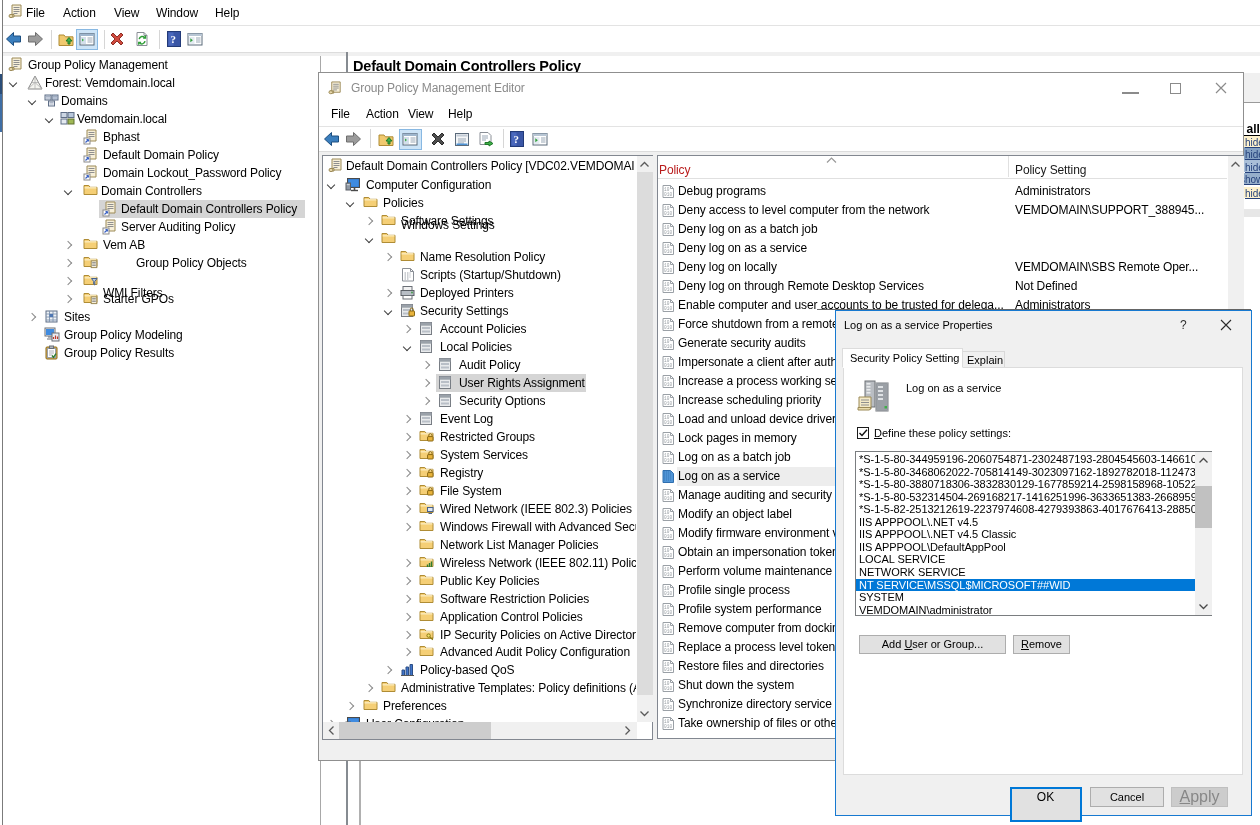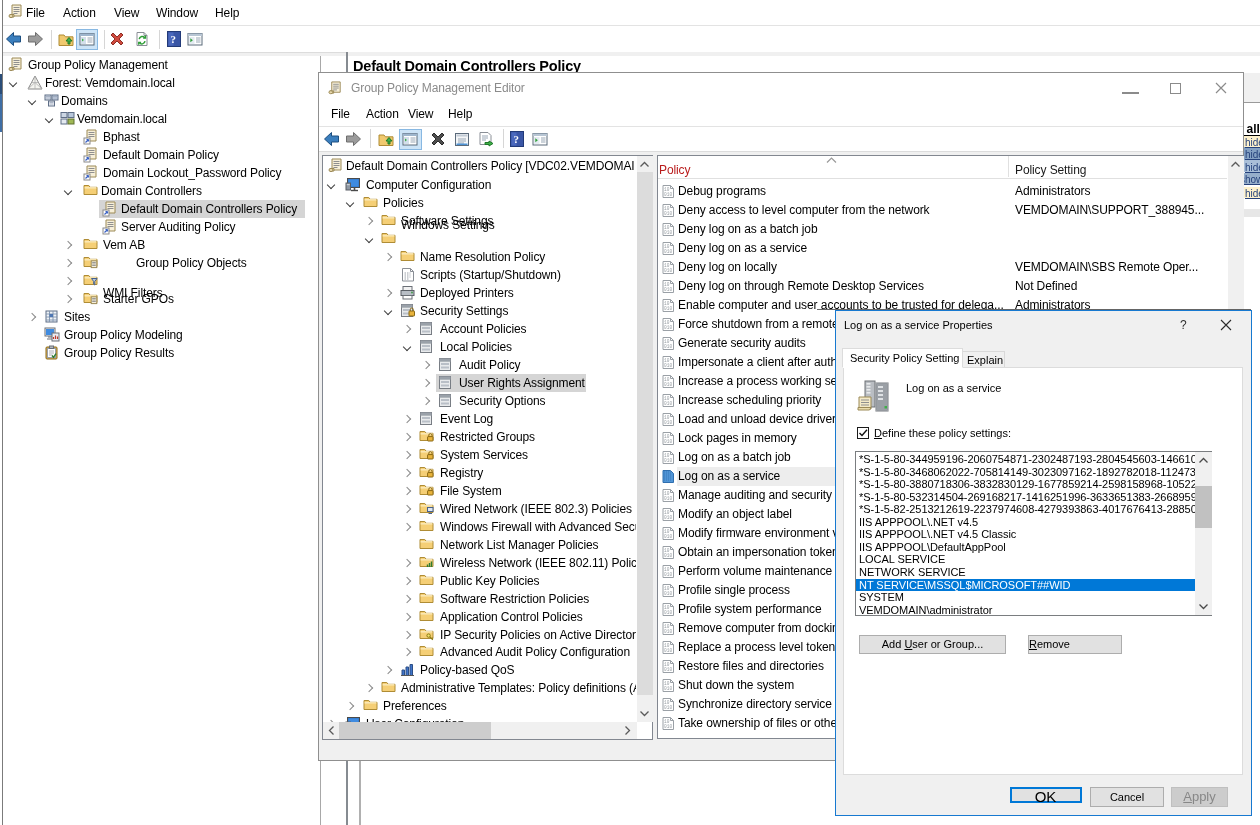--- a/index.html
+++ b/index.html
@@ -814,17 +814,17 @@
 </div>
 <div class="a" style="left:359px;top:141px;width:16.5px;height:163px;background:#f0f0f0"></div>
 <svg class="a" style="left:362px;top:145px" width="11" height="10" viewBox="0 0 11 10">
       <path d="M1.5 6.5 L5.5 2.5 L9.5 6.5" fill="none" stroke="#4a4a4a" stroke-width="1.3"></path>
     </svg>
 <svg class="a" style="left:362px;top:290px" width="11" height="10" viewBox="0 0 11 10">
       <path d="M1.5 3.5 L5.5 7.5 L9.5 3.5" fill="none" stroke="#4a4a4a" stroke-width="1.3"></path>
     </svg>
 <div class="a" style="left:359px;top:175px;width:16.5px;height:42px;background:#c1c1c1"></div>
 <div class="a" style="left:23px;top:323.5px;width:147px;height:19px;background:#e1e1e1;border:1px solid #adadad;text-align:center;line-height:17px;font-size:11px">Add <u>U</u>ser or Group...</div>
-<div class="a" style="left:192px;top:323.5px;width:94px;height:19px;background:#e1e1e1;border:1px solid #adadad;line-height:17px;font-size:11px"><u>R</u>emove</div>
-<div class="a" style="left:173.5px;top:476px;width:72px;height:16px;background:#e1e1e1;border:2px solid #0078d7;text-align:center;line-height:16px;font-size:15px">OK</div>
+<div class="a" style="left:177px;top:323.5px;width:57px;height:19px;background:#e1e1e1;border:1px solid #adadad;text-align:center;line-height:17px;font-size:11px"><u>R</u>emove</div>
+<div class="a" style="left:173.5px;top:476px;width:72px;height:35px;background:#e1e1e1;border:2px solid #0078d7;text-align:center;line-height:16px;font-size:12px">OK</div>
 <div class="a" style="left:254px;top:476px;width:74px;height:20px;background:#e1e1e1;border:1px solid #adadad;text-align:center;line-height:18px;font-size:11px">Cancel</div>
-<div class="a" style="left:335px;top:476px;width:57px;height:20px;background:#cccccc;border:1px solid #bfbfbf;color:#878787;text-align:center;line-height:18px;font-size:13px"><u>A</u>pply</div>
+<div class="a" style="left:335px;top:476px;width:57px;height:20px;background:#cccccc;border:1px solid #bfbfbf;color:#878787;text-align:center;line-height:18px;font-size:16px"><u>A</u>pply</div>
 </div>
 <div class="a" style="left:817px;top:309.2px;width:434px;height:1.2px;background:#4a4a4a;opacity:0.85"></div>
 </body></html>

